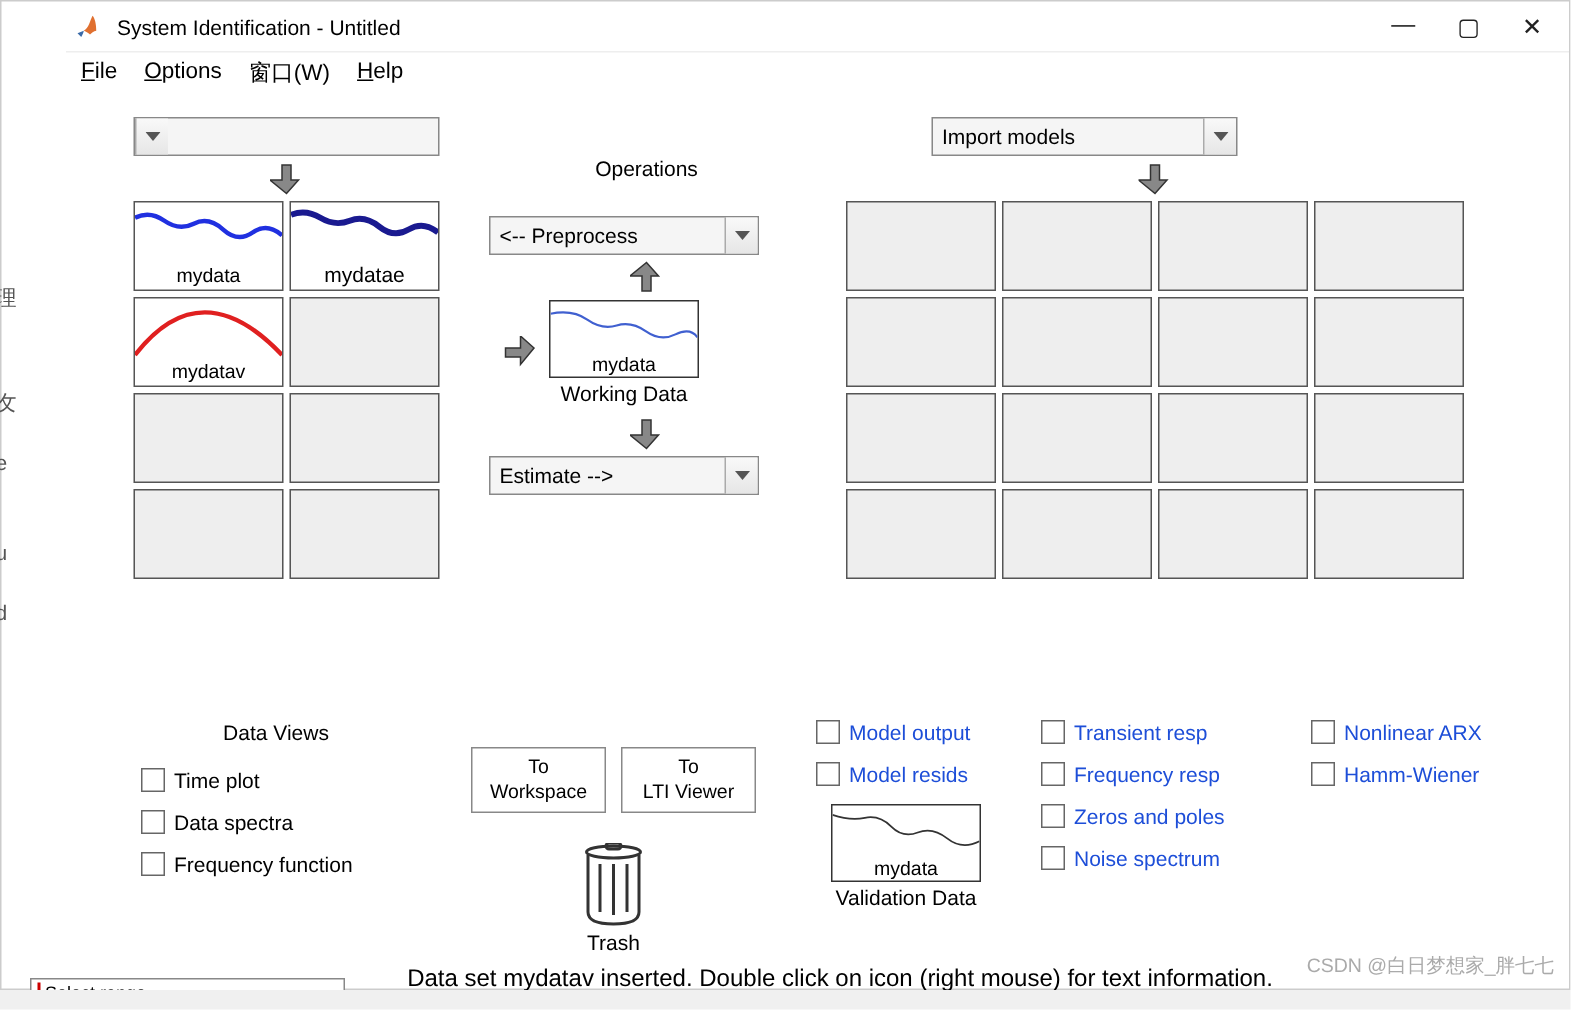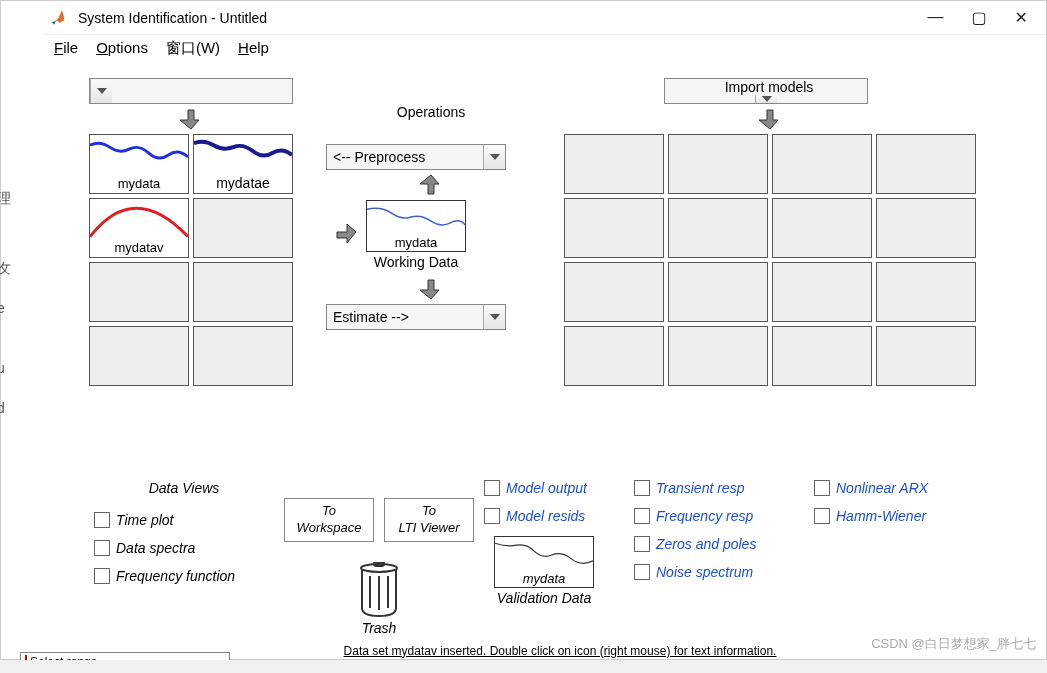--- a/index.html
+++ b/index.html
@@ -34,21 +34,21 @@
 .work-thumb .lbl { position:absolute; bottom:1px; left:0; right:0; text-align:center; font-size:13px; }
 
 .btn { border: 1px solid #888; background: #fff; font-size: 13px; text-align:center; padding: 4px 6px; line-height: 1.3; }
 
 .checkbox-row { display:flex; align-items:center; gap:6px; font-size:14px; margin-bottom: 12px; }
 .chk { width:16px; height:16px; border:1px solid #666; background:#fff; }
 .disabled { color:#1d4ed8; }
 
 .trash { display:flex; flex-direction:column; align-items:center; }
 
-.status { text-align:center; font-size:12px; margin-top:8px;text-decoration:underline; }
+.status { text-align:center; font-size:16px; margin-top:8px; }
 .watermark { position:absolute; right:10px; bottom:6px; color:#aaa; font-size:13px; }
 
 .clip { position:absolute; left:-3px; font-size:14px; color:#555; }
 
 .left-col { position:absolute; left:45px; top:16px; }
 .ops-col { position:absolute; left:282px; top:16px; width:210px; }
 .right-col { position:absolute; left:520px; top:16px; }
 
 .views-row { position:absolute; top:418px; left:0; right:0; padding:0 20px 0 50px; }
 
@@ -161,21 +161,21 @@
         <div class="txt">Estimate --&gt;</div>
         <div class="dd-btn">
             <svg viewBox="0 0 10 6">
               <path d="M0 0h10L5 6z" fill="#555"></path>
             </svg>
           </div>
       </div>
     </div>
 
     <div class="right-col">
-      <div class="dropdown" style="width:204px; margin-left:100px;flex-direction:column;">
+      <div class="dropdown" style="width:204px; margin-left:57px;">
         <div class="txt">Import models</div>
         <div class="dd-btn">
             <svg viewBox="0 0 10 6">
               <path d="M0 0h10L5 6z" fill="#555"></path>
             </svg>
           </div>
       </div>
       <div class="arrow" style="height:30px;">
         <svg width="22" height="22">
             <path d="M8 2h6v10h5L11 21 0 12h8z" fill="#888" stroke="#333"></path>
@@ -195,21 +195,21 @@
           <div class="thumb"></div>
           <div class="thumb"></div>
         <div class="thumb"></div>
           <div class="thumb"></div>
           <div class="thumb"></div>
           <div class="thumb"></div>
       </div>
     </div>
 
     <div class="views-row">
-      <div style="display:flex; font-style:italic;">
+      <div style="display:flex; gap:30px;">
 
         <div style="width:180px;">
           <div class="sect-label" style="margin-bottom:16px;">Data Views</div>
           <div class="checkbox-row">
               <div class="chk"></div>
               <span>Time plot</span>
             </div>
           <div class="checkbox-row">
               <div class="chk"></div>
               <span>Data spectra</span>

